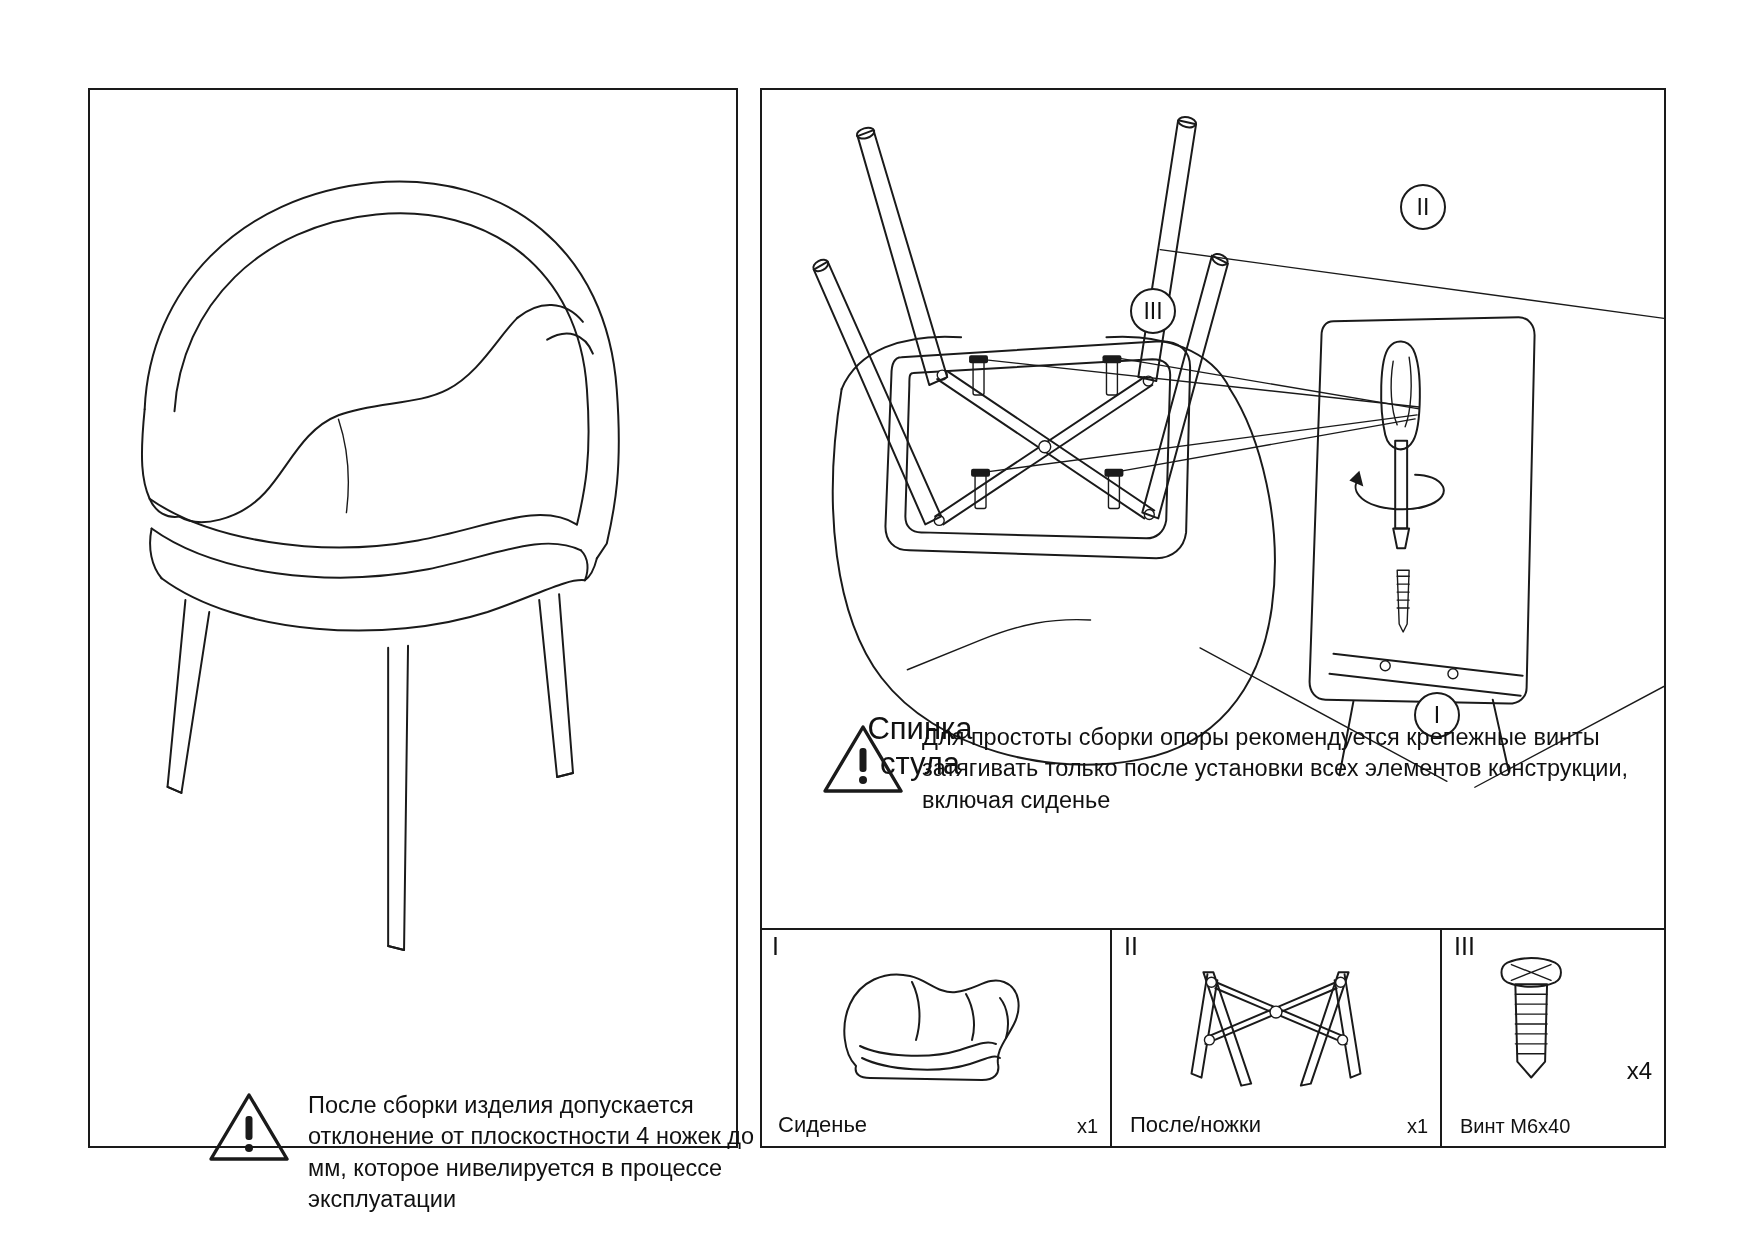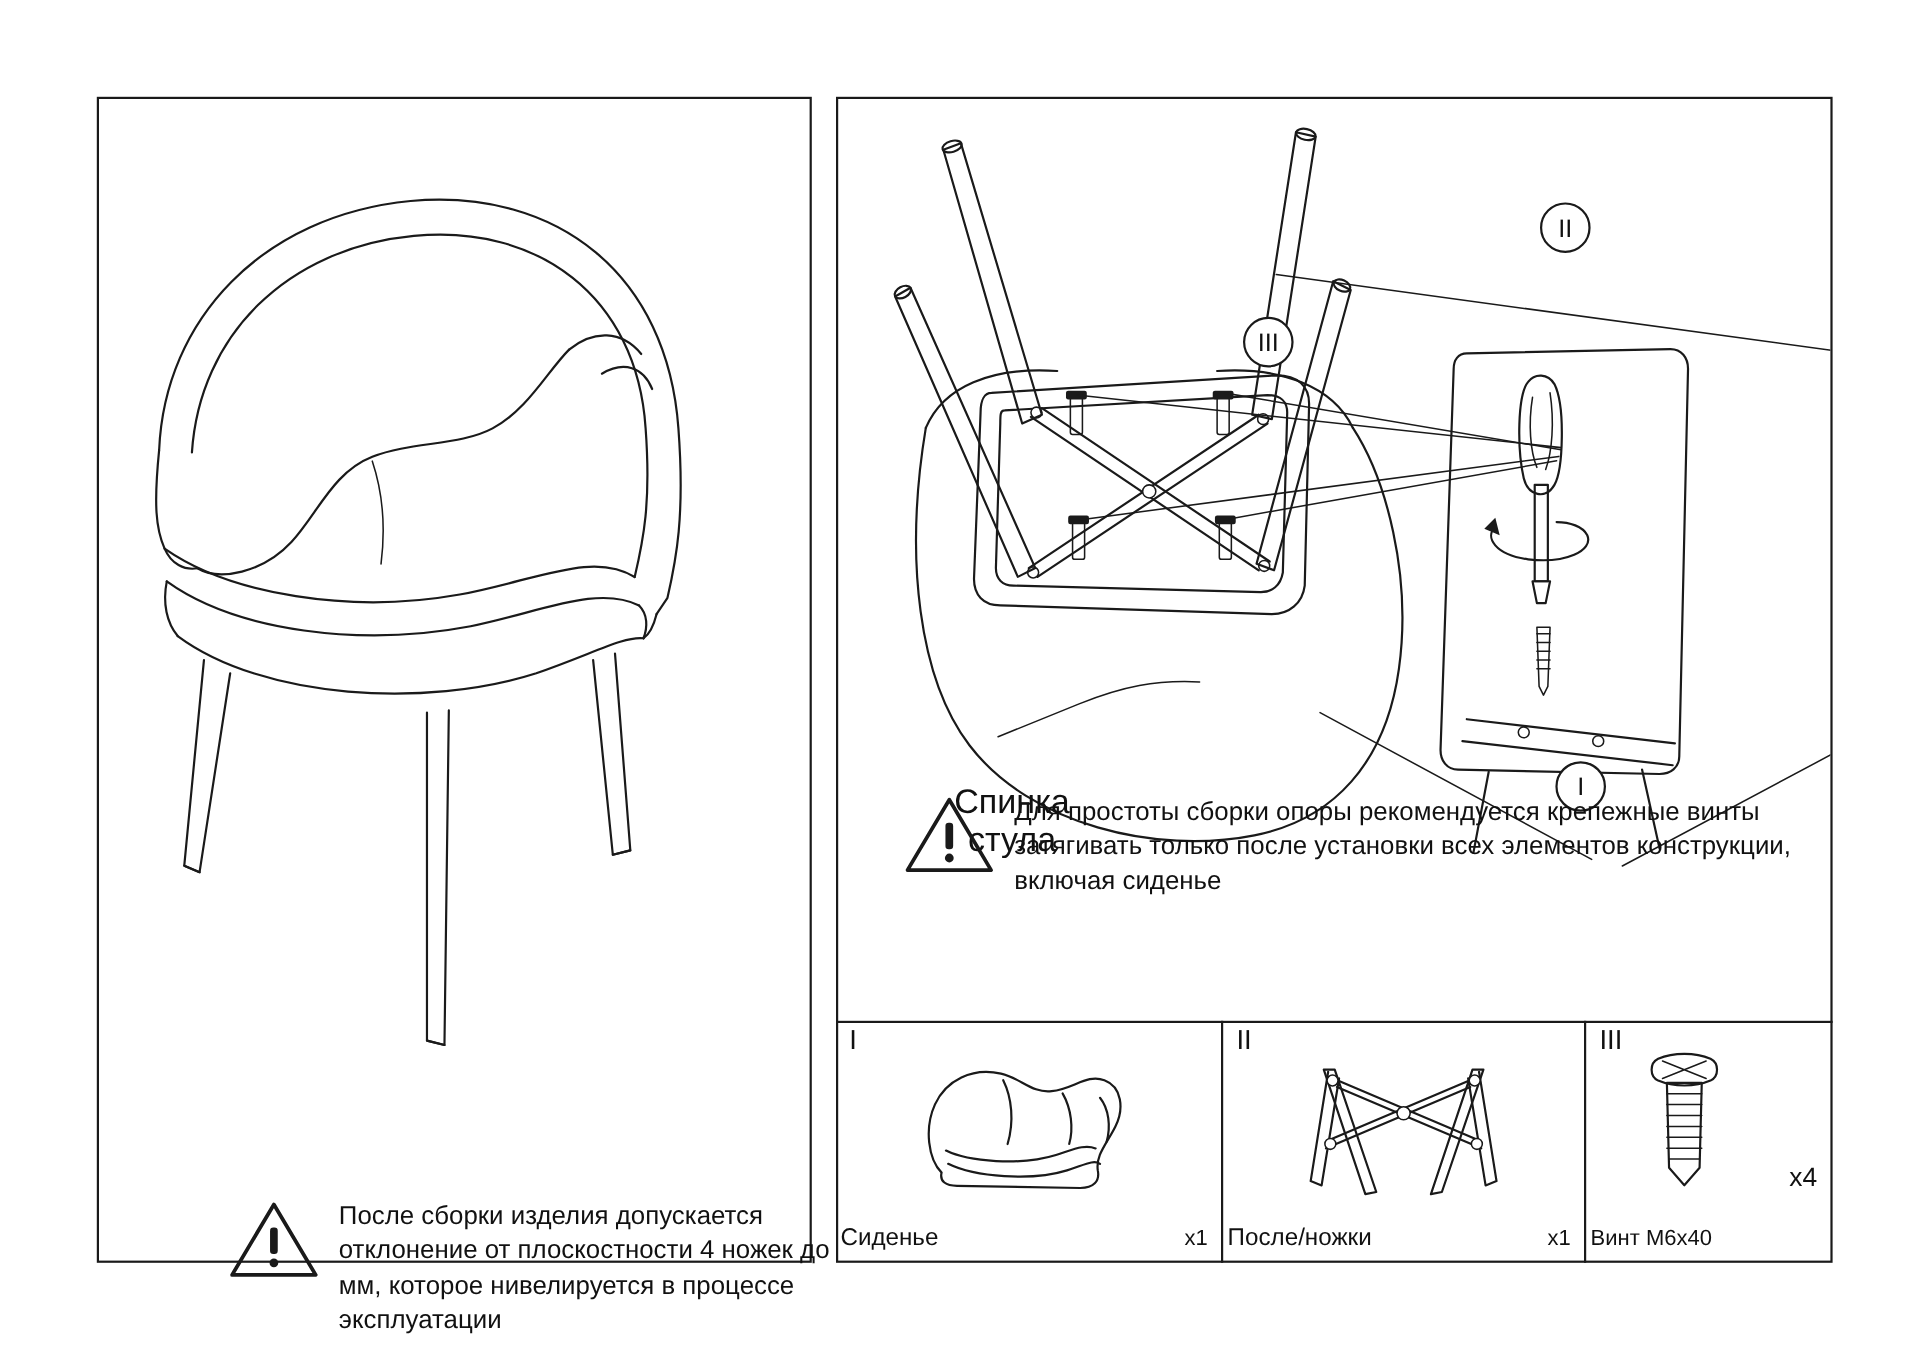--- a/index.html
+++ b/index.html
@@ -148,21 +148,21 @@
   .part-art {
     position: absolute;
     left: 0;
     top: 26px;
     width: 100%;
     height: 140px;
     pointer-events: none;
   }
   .part-footer {
     position: absolute;
-    left: 4px;
+    left: 18px;
     right: 12px;
     bottom: 10px;
     display: flex;
     justify-content: space-between;
     align-items: flex-end;
     font-size: 22px;
   }
   .part-footer .qty { font-size: 20px; }
   .part-cell.w3 .part-footer { font-size: 20px; }
   .qty-float {

